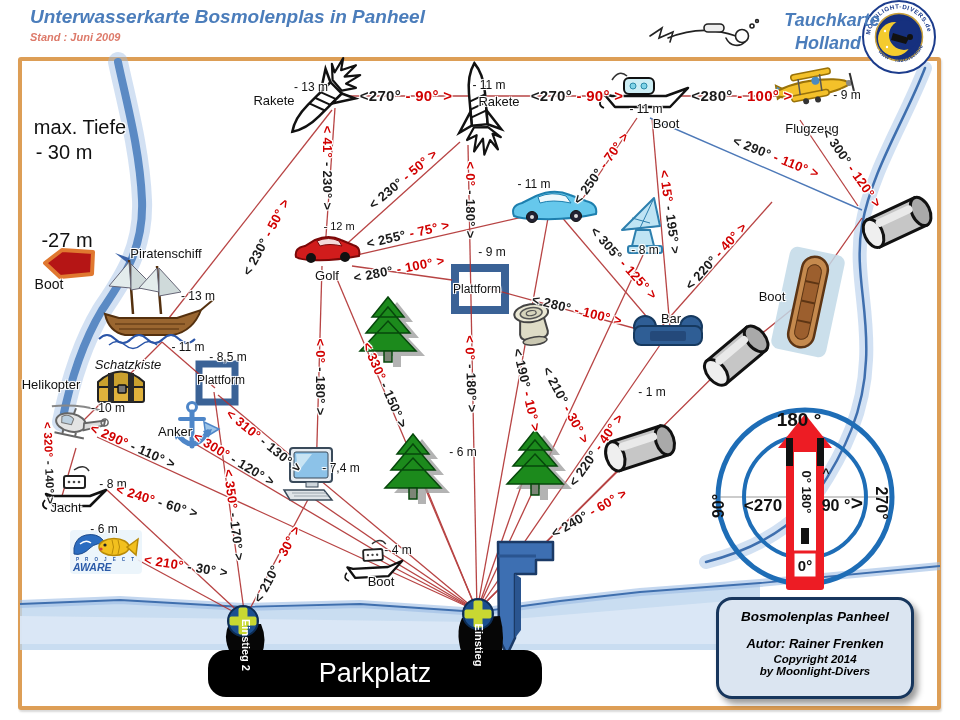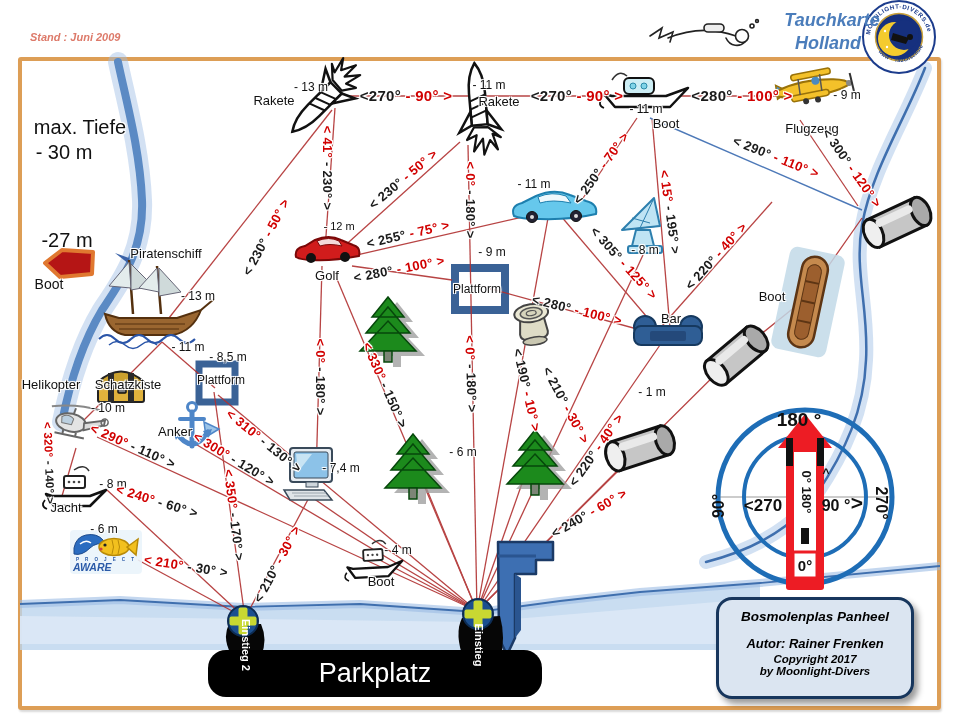--- a/index.html
+++ b/index.html
@@ -357,33 +357,34 @@
       <textPath href="#logoArcTop" startOffset="8%">MOONLIGHT-DIVERS.de</textPath>
     </text>
     <text font-size="5.2" font-weight="bold" fill="#1c3c8c" letter-spacing="0.4">
       <textPath href="#logoArcBot" startOffset="4%">· www · Tauchschule ·</textPath>
     </text>
   </g>
 </svg>
 
 <div id="map-border"></div>
 
+<div class="hdr-title">Unterwasserkarte Bosmolenplas in Panheel</div>
 <div class="hdr-sub">Stand : Juni 2009</div>
 <div class="tk" style="left:752px;top:10px;">Tauchkarte</div>
 <div class="tk" style="left:748px;top:33px;">Holland</div>
 
 <div id="labels">
       <span class="maplabel" style="left: 80px; top: 127px; font-size: 20px; transform: translate(-50%, -50%);">max. Tiefe</span>
       <span class="maplabel" style="left: 64px; top: 152px; font-size: 20px; transform: translate(-50%, -50%);">- 30 m</span>
       <span class="maplabel" style="left: 67px; top: 240px; font-size: 20px; transform: translate(-50%, -50%);">-27 m</span>
       <span class="maplabel" style="left: 49px; top: 284px; font-size: 14px; transform: translate(-50%, -50%);">Boot</span>
       <span class="maplabel" style="left: 166px; top: 253px; font-size: 13px; transform: translate(-50%, -50%);">Piratenschiff</span>
       <span class="maplabel" style="left: 198px; top: 296px; font-size: 12px; transform: translate(-50%, -50%);">- 13 m</span>
       <span class="maplabel" style="left: 188px; top: 347px; font-size: 12px; transform: translate(-50%, -50%);">- 11 m</span>
-      <span class="maplabel" style="left: 128px; top: 384px; font-size: 13px; transform: translate(-50%, -50%);">Schatzkiste</span>
+      <span class="maplabel" style="left: 128px; top: 364px; font-size: 13px; transform: translate(-50%, -50%); font-style: italic;">Schatzkiste</span>
       <span class="maplabel" style="left: 108px; top: 408px; font-size: 12px; transform: translate(-50%, -50%);">- 10 m</span>
       <span class="maplabel" style="left: 51px; top: 384px; font-size: 13px; transform: translate(-50%, -50%);">Helikopter</span>
       <span class="maplabel" style="left: 175px; top: 431px; font-size: 13px; transform: translate(-50%, -50%);">Anker</span>
       <span class="maplabel" style="left: 66px; top: 507px; font-size: 13px; transform: translate(-50%, -50%);">Jacht</span>
       <span class="maplabel" style="left: 113px; top: 484px; font-size: 12px; transform: translate(-50%, -50%);">- 8 m</span>
       <span class="maplabel" style="left: 104px; top: 529px; font-size: 12px; transform: translate(-50%, -50%);">- 6 m</span>
       <span class="maplabel" style="left: 228px; top: 357px; font-size: 12px; transform: translate(-50%, -50%);">- 8,5 m</span>
       <span class="maplabel" style="left: 221px; top: 380px; font-size: 12px; transform: translate(-50%, -50%);">Plattform</span>
       <span class="maplabel" style="left: 311px; top: 87px; font-size: 12px; transform: translate(-50%, -50%);">- 13 m</span>
       <span class="maplabel" style="left: 274px; top: 100px; font-size: 13px; transform: translate(-50%, -50%);">Rakete</span>
@@ -451,17 +452,17 @@
 <span class="cmp" style="left:763px;top:506px;font-size:17px;transform:translate(-50%,-50%);">&lt;270</span>
 <span class="cmp" style="left:836px;top:506px;font-size:16px;transform:translate(-50%,-50%);">90 °</span>
 <span class="cmp" style="left:857px;top:503px;font-size:21px;transform:translate(-50%,-50%);">&gt;</span>
 <span class="cmp" style="left:719px;top:506px;font-size:16px;transform:translate(-50%,-50%) rotate(-90deg);">90°</span>
 <span class="cmp" style="left:881px;top:503px;font-size:16px;transform:translate(-50%,-50%) rotate(90deg);">270°</span>
 <span class="cmp" style="left:826px;top:473px;font-size:12px;transform:translate(-50%,-50%);">^</span>
 
 <div class="infobox">
   <div class="l1">Bosmolenplas  Panheel</div>
   <div class="l2">Autor: Rainer Frenken</div>
-  <div class="l3">Copyright 2017</div>
+  <div class="l3">Copyright 2014</div>
   <div class="l4">by Moonlight-Divers</div>
 </div>
 
 </div>
 
 </body></html>

